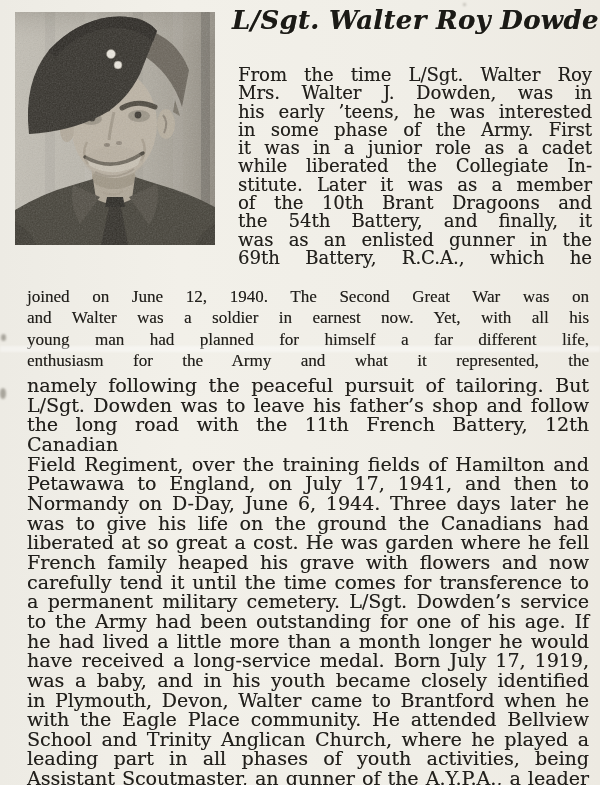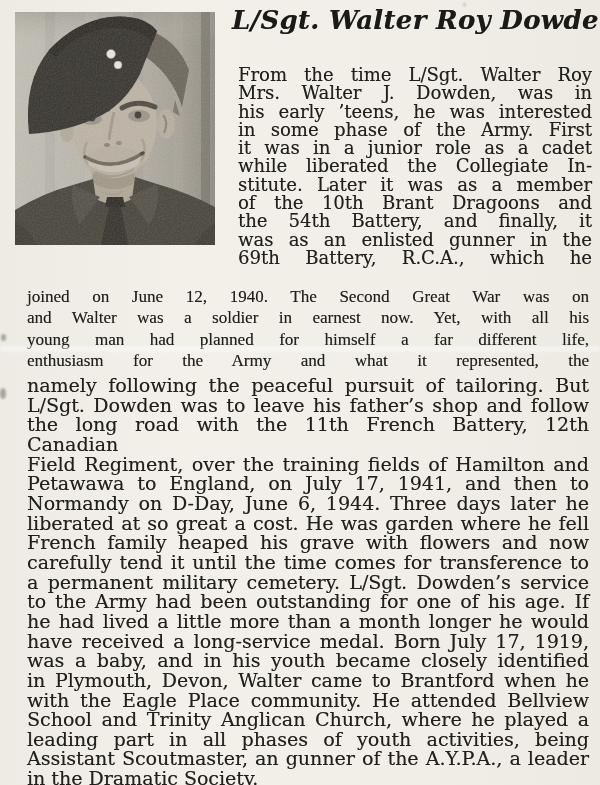--- a/index.html
+++ b/index.html
@@ -157,20 +157,21 @@
       <div class="jline">enthusiasm for the Army and what it represented, the</div>
     </div>
 
   <div class="textblock full-b">
       <div class="jline">namely following the peaceful pursuit of tailoring. But</div>
       <div class="jline">L/Sgt. Dowden was to leave his father’s shop and follow</div>
       <div class="jline">the long road with the 11th French Battery, 12th Canadian</div>
       <div class="jline">Field Regiment, over the training fields of Hamilton and</div>
       <div class="jline">Petawawa to England, on July 17, 1941, and then to</div>
       <div class="jline">Normandy on D-Day, June 6, 1944. Three days later he</div>
+      <div class="jline">was to give his life on the ground the Canadians had</div>
       <div class="jline">liberated at so great a cost. He was garden where he fell</div>
       <div class="jline">French family heaped his grave with flowers and now</div>
       <div class="jline">carefully tend it until the time comes for transference to</div>
       <div class="jline">a permanent military cemetery. L/Sgt. Dowden’s service</div>
       <div class="jline">to the Army had been outstanding for one of his age. If</div>
       <div class="jline">he had lived a little more than a month longer he would</div>
       <div class="jline">have received a long-service medal. Born July 17, 1919,</div>
       <div class="jline">was a baby, and in his youth became closely identified</div>
       <div class="jline">in Plymouth, Devon, Walter came to Brantford when he</div>
       <div class="jline">with the Eagle Place community. He attended Bellview</div>

